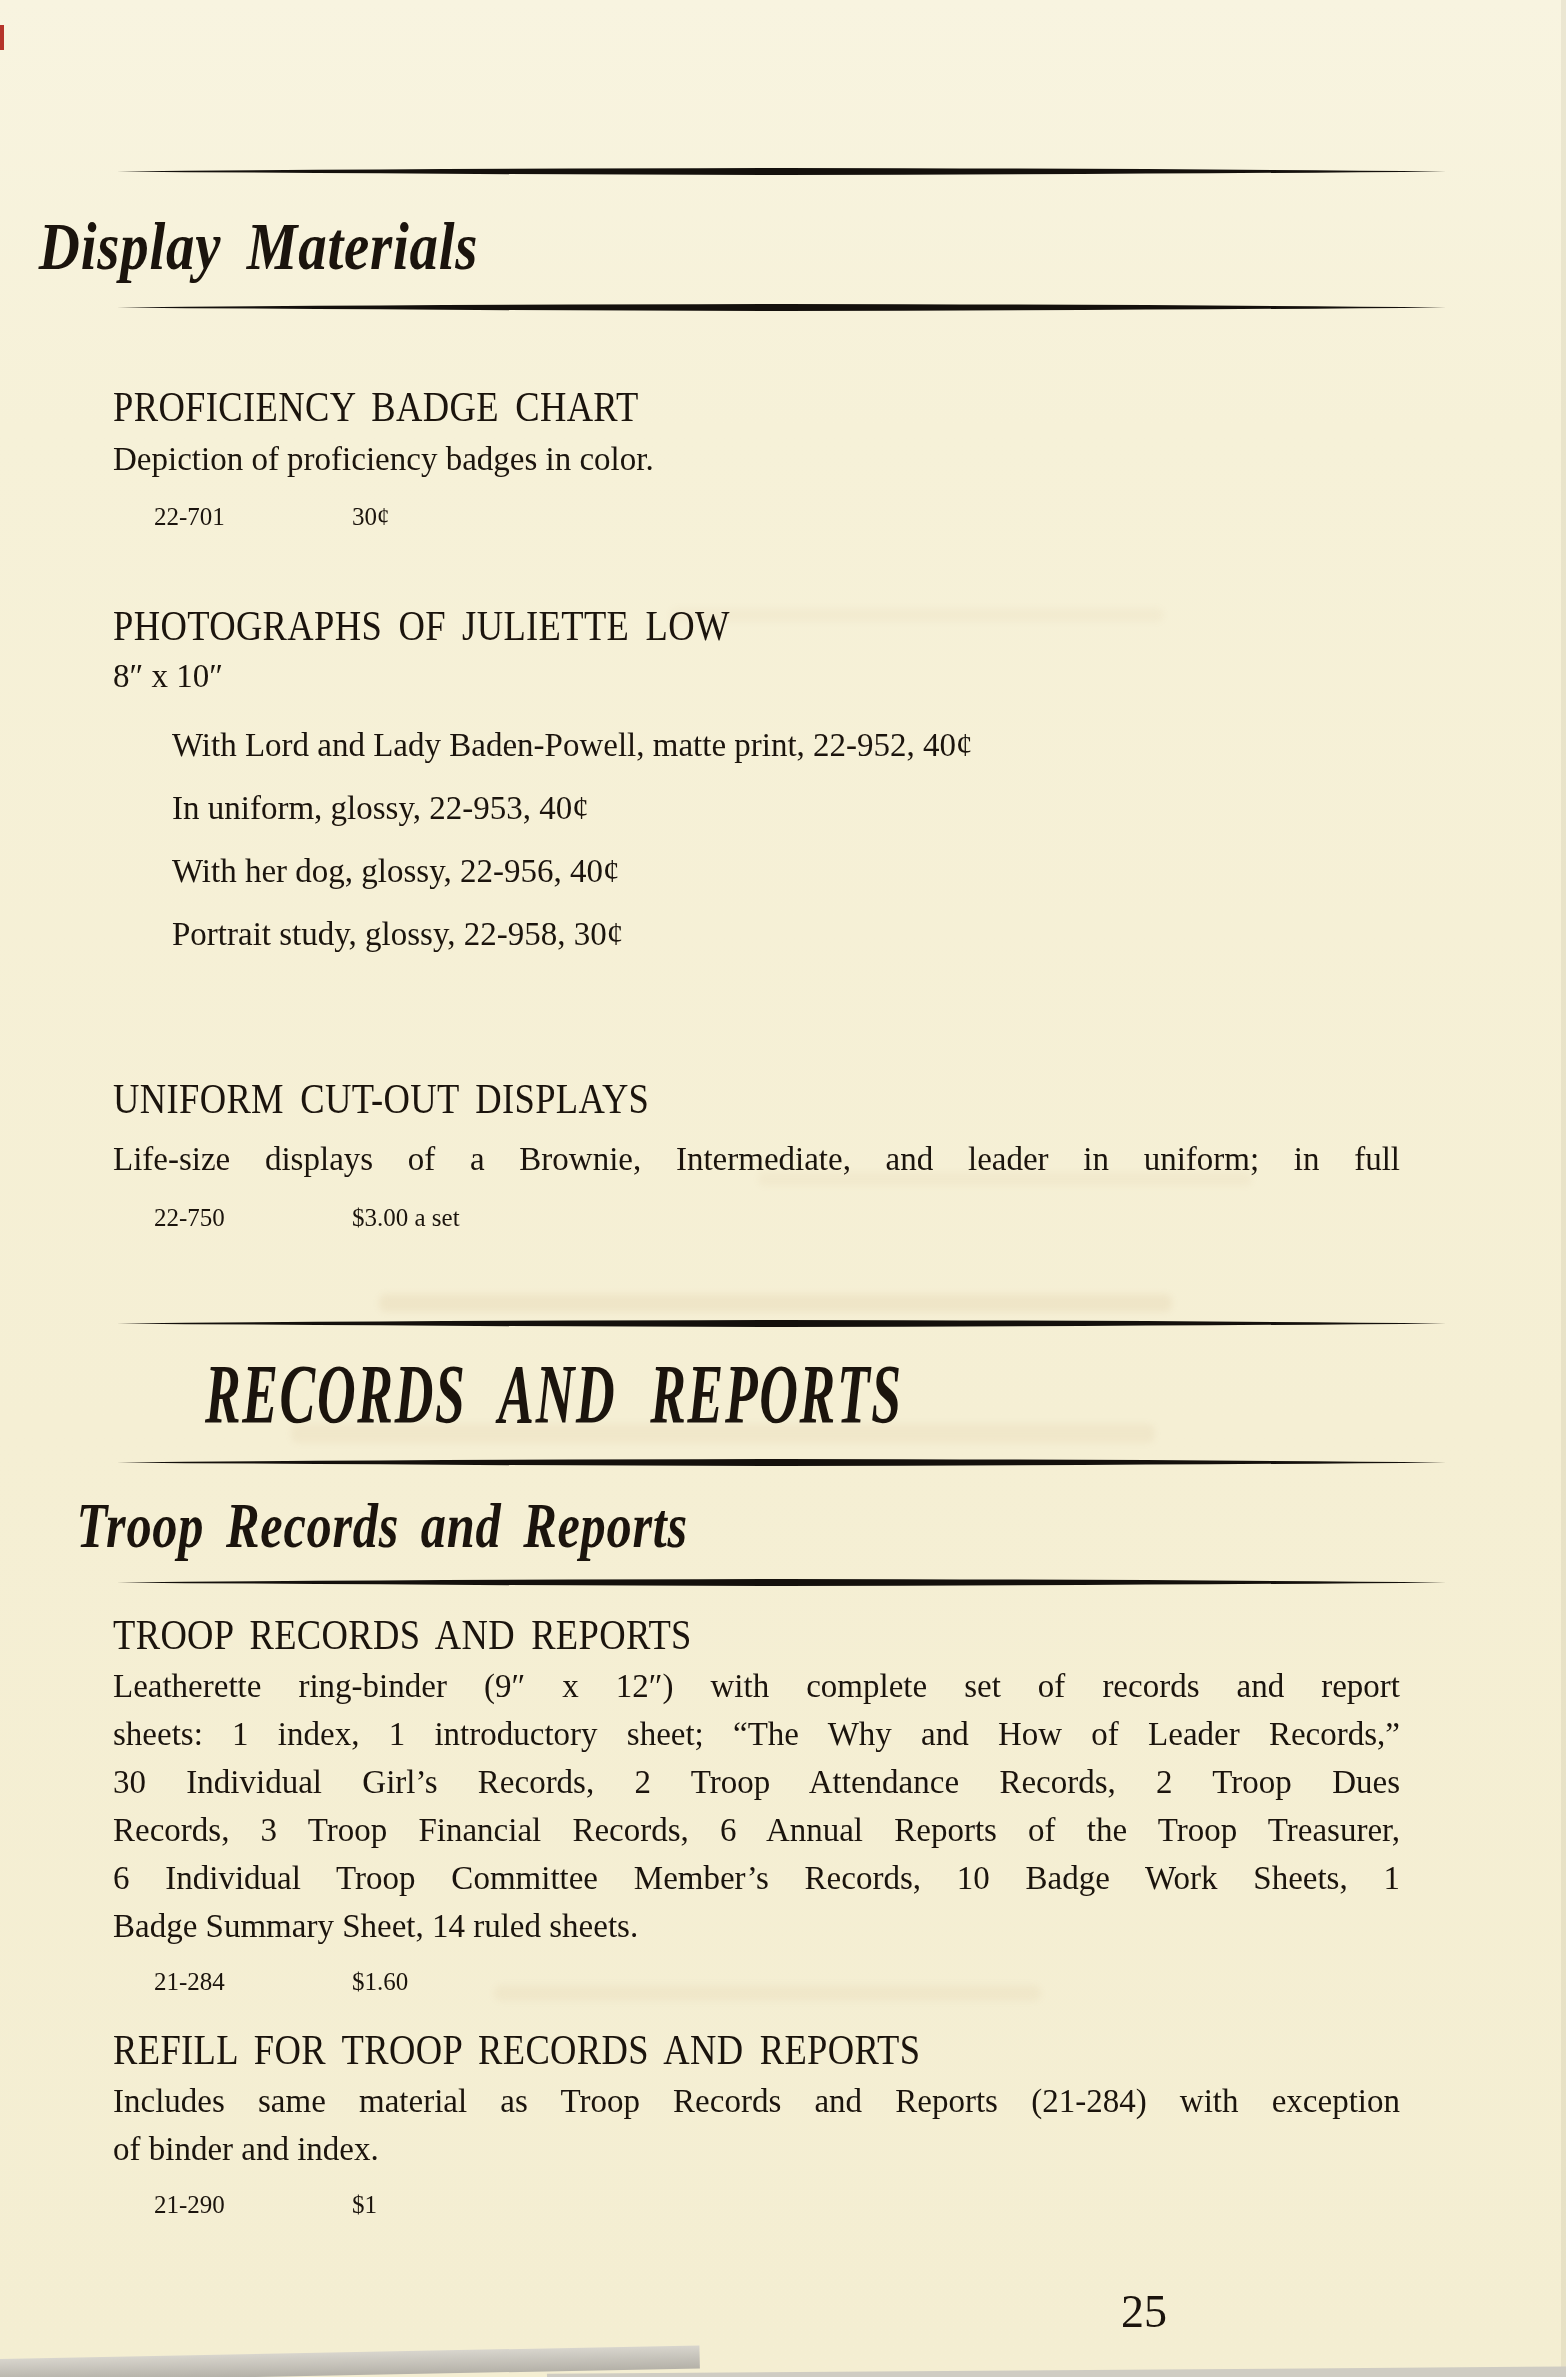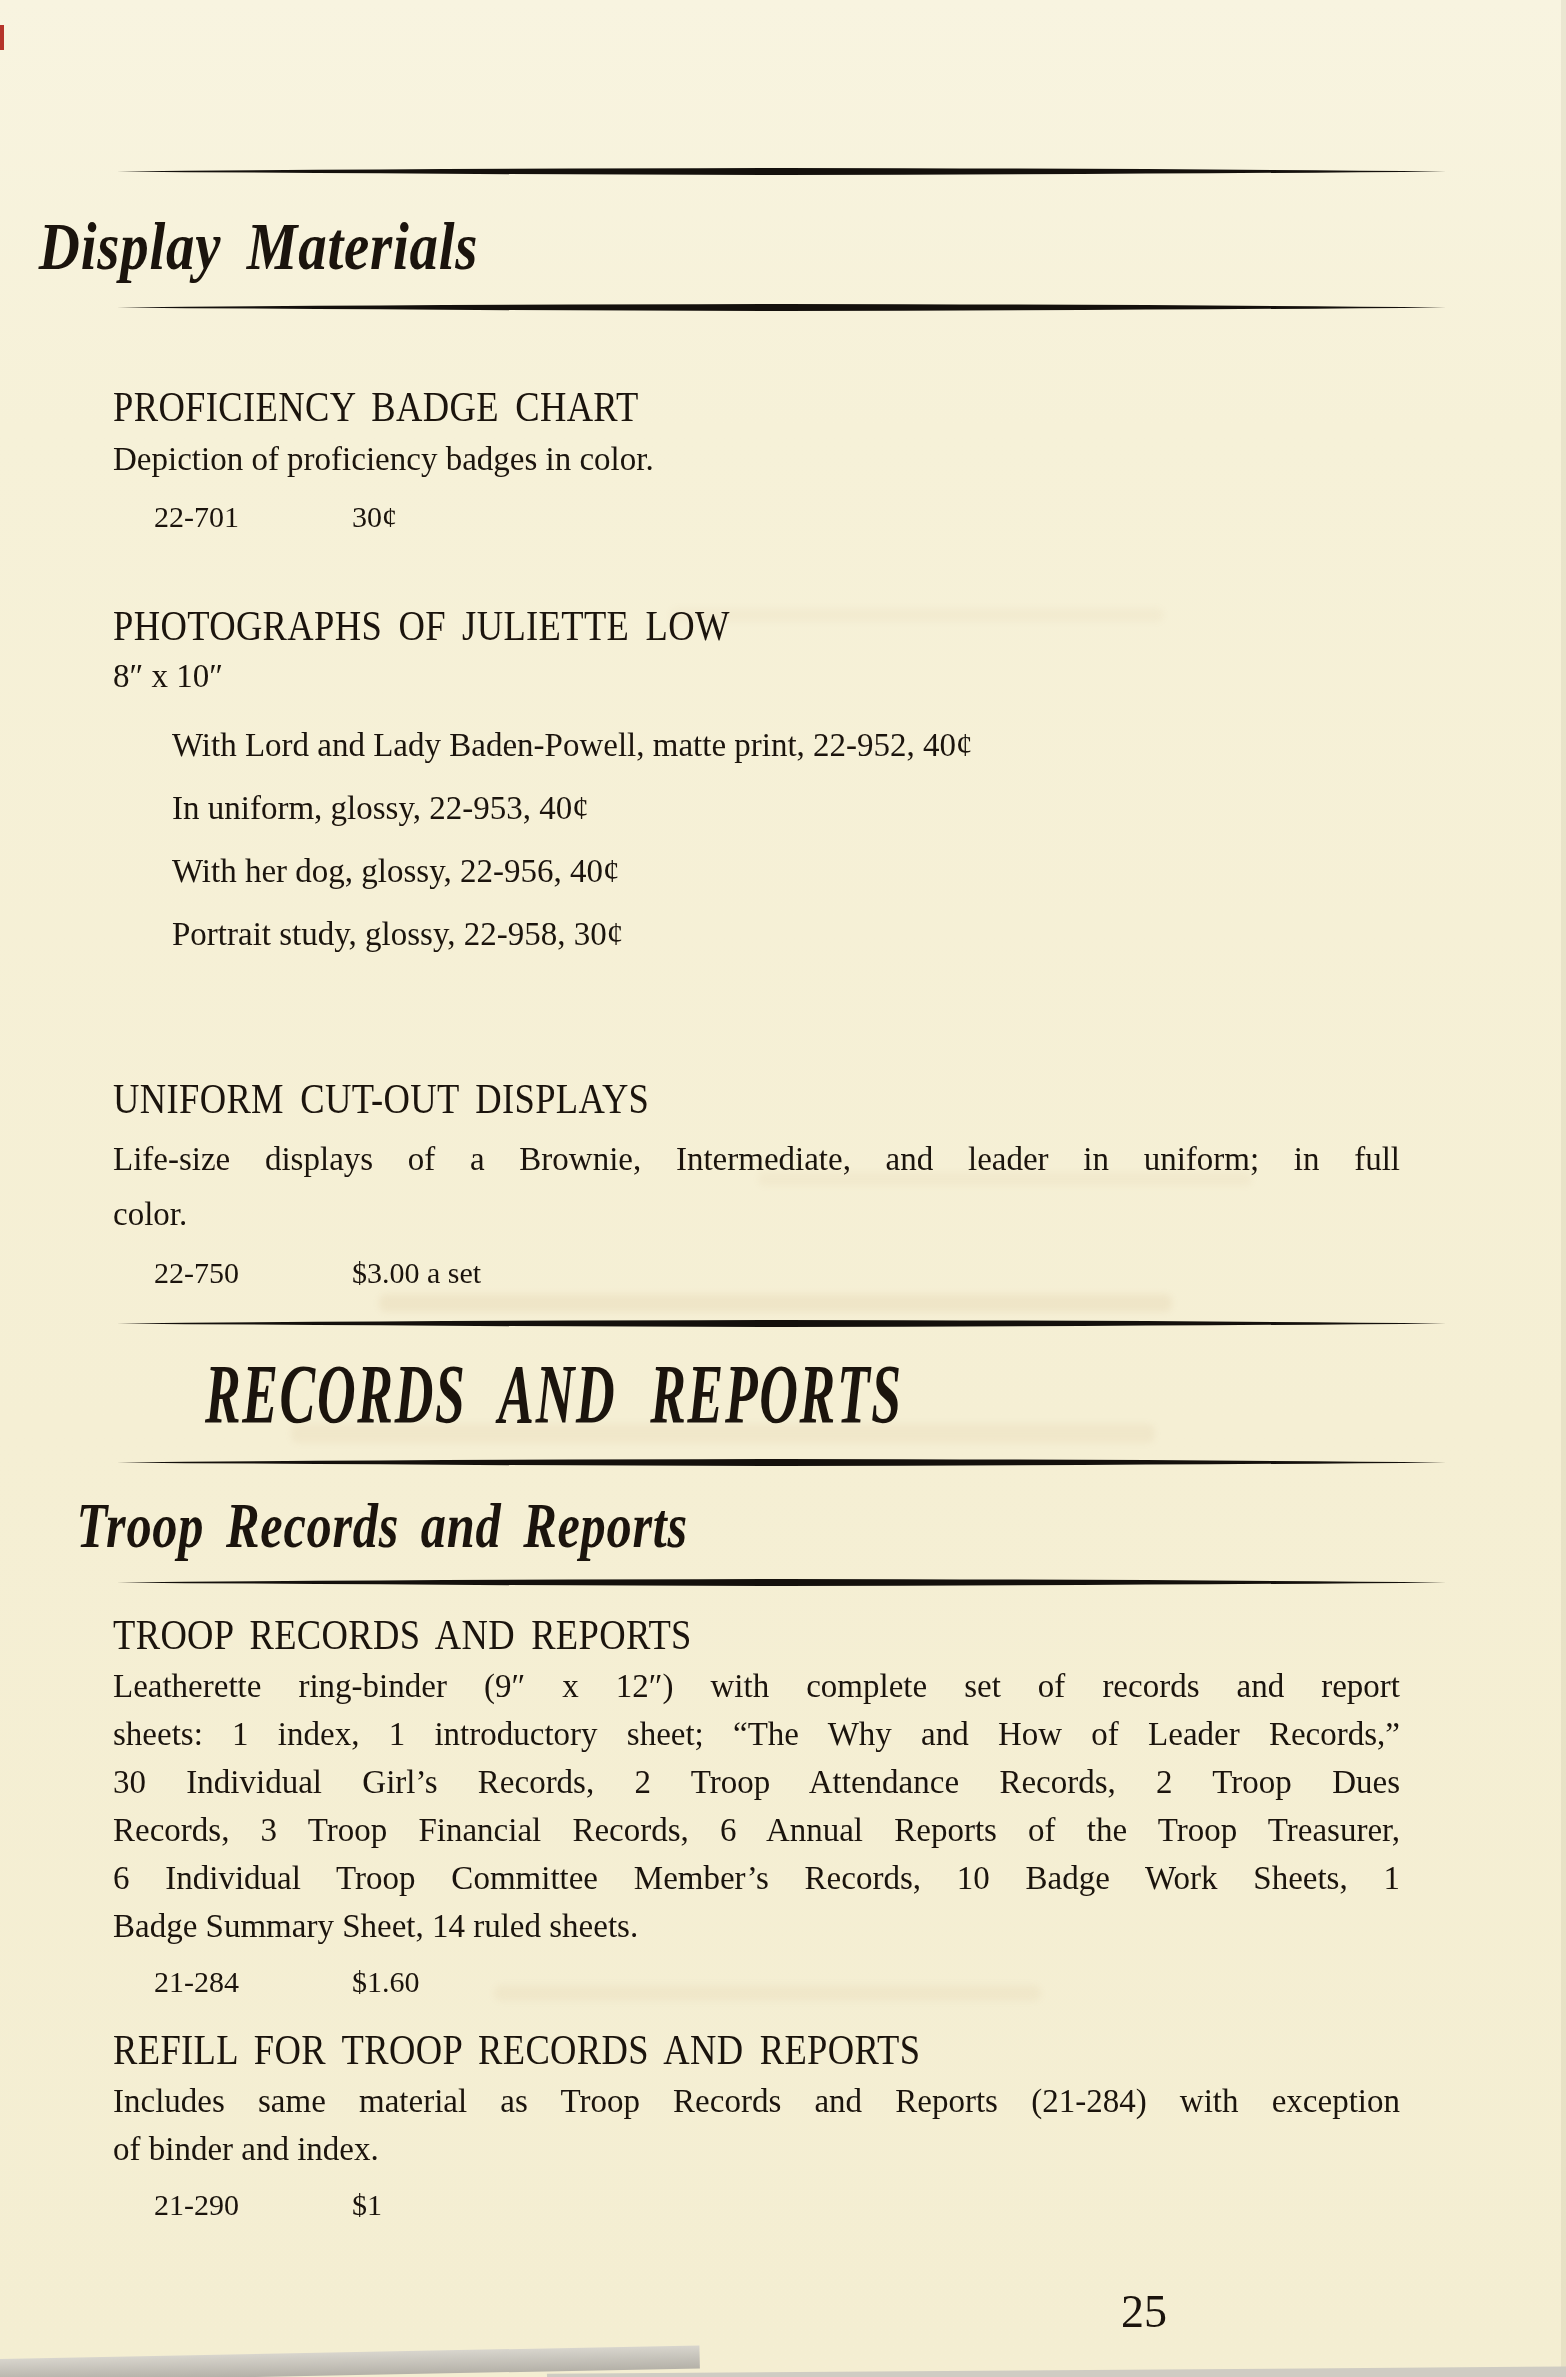--- a/index.html
+++ b/index.html
@@ -29,21 +29,21 @@
   
   .section{position:absolute;left:113px;width:1333px;}
   .sec-title{font-size:43px;line-height:44px;white-space:nowrap;}
   .sec-title .tx{display:inline-block;transform:scaleX(.85);transform-origin:0 50%;letter-spacing:0.4px;word-spacing:8px;}
   .body-line{font-size:33px;line-height:39px;width:1287px;}
   .just{text-align:justify;text-align-last:justify;}
   .para .body-line{line-height:48px;}
   .size-line{margin-top:8.8px;}
   .items{margin-top:30px;}
   .item{font-size:33px;line-height:39px;margin-left:59px;margin-bottom:24px;white-space:nowrap;}
-  .price-row{display:flex;margin-left:41px;font-size:30px;line-height:41px;white-space:nowrap;}
+  .price-row{display:flex;margin-left:41px;font-size:25px;line-height:41px;white-space:nowrap;}
   .price-row .code{width:198px;}
   
   .page-number{position:absolute;left:1091px;top:2285px;width:106px;text-align:center;font-size:46px;}
   
   .ghost{position:absolute;background:#b98f55;opacity:.10;filter:blur(3.5px);border-radius:7px;}
   .g1{left:379px;top:1294px;width:793px;height:17.6px;}
   .g2{left:291px;top:1424px;width:864px;height:19.4px;opacity:.08;}
   .g3{left:494px;top:1985px;width:547px;height:16px;opacity:.07;}
   .g4{left:758px;top:1172px;width:494px;height:14px;opacity:.06;}
   .g5{left:670px;top:608px;width:494px;height:14px;opacity:.05;}
@@ -104,21 +104,20 @@
       <div class="item">Portrait study, glossy, 22-958, 30¢</div>
     </div>
   </div>
 
   <div class="section" style="top:1077px">
     <div class="sec-title">
       <span class="tx">UNIFORM CUT-OUT DISPLAYS</span>
     </div>
     <div style="margin-top:10.6px">
       <div class="body-line just" style="line-height:55px">Life-size displays of a Brownie, Intermediate, and leader in uniform; in full</div>
-      <div class="body-line" style="line-height:55px">color.</div>
     </div>
     <div class="price-row" style="margin-top:10.6px">
       <span class="code">22-750</span>
       <span class="price">$3.00 a set</span>
     </div>
   </div>
 
   <div class="rule" style="top:1319px">
     <svg viewBox="0 0 1000 10" preserveAspectRatio="none">
         <path d="M0,5 Q230,1.6 500,1 Q770,1.6 1000,5 Q770,8.4 500,9 Q230,8.4 0,5 Z"></path>

